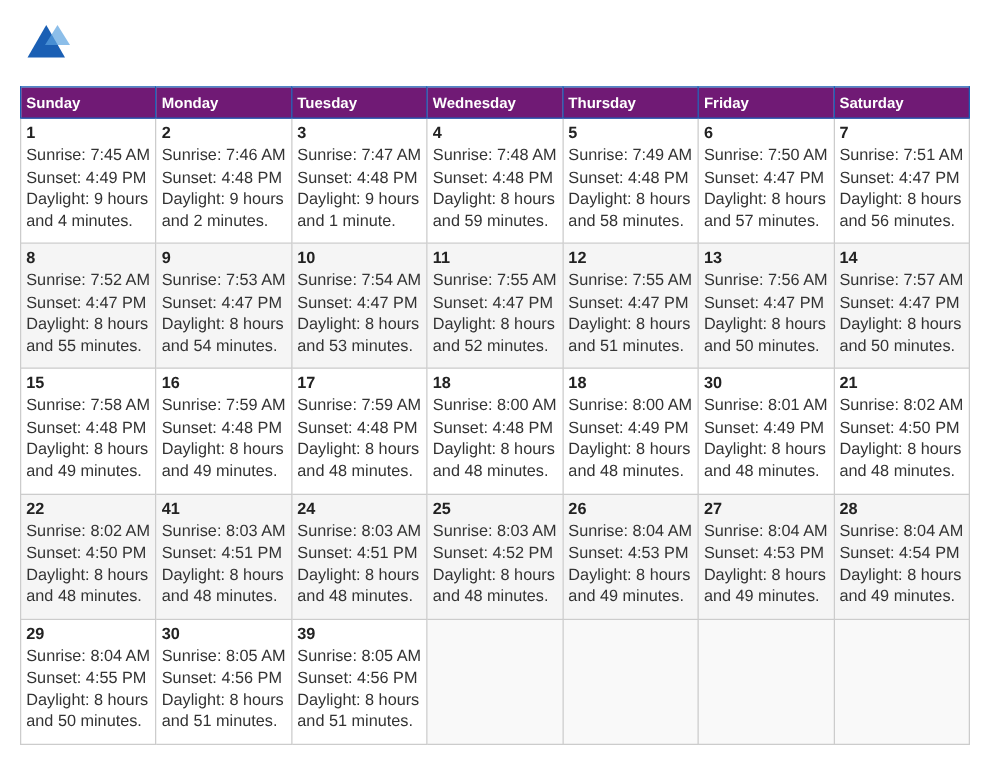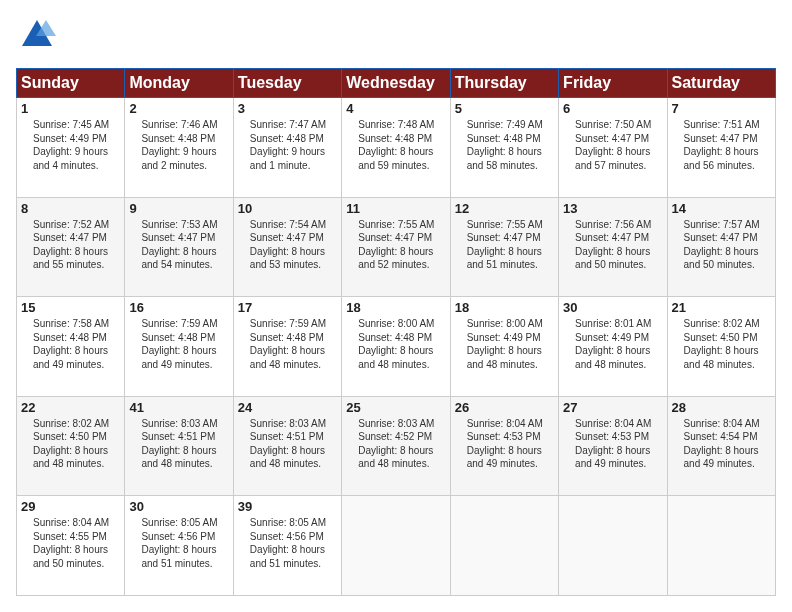--- a/index.html
+++ b/index.html
@@ -39,23 +39,23 @@
       font-size: 14px;
       color: #444;
     }
     .calendar {
       flex: 1;
       border-collapse: collapse;
       width: 100%;
       table-layout: fixed;
     }
     .calendar thead tr th {
-      background-color: #7f1d1d;
+      background-color: #701a75;
       color: white;
-      font-size: 16px;
+      font-size: 12px;
       font-weight: bold;
       padding: 5px 4px;
       text-align: left;
       border: 1px solid #1a5fb4;
     }
     .calendar tbody tr td {
       border: 1px solid #ccc;
       vertical-align: top;
       padding: 3px 4px;
       font-size: 9.5px;
@@ -66,24 +66,23 @@
     .calendar tbody tr:nth-child(even) td {
       background: #f5f5f5;
     }
     .day-number {
       font-size: 13px;
       font-weight: bold;
       display: block;
       margin-bottom: 2px;
     }
     .cell-content {
-      font-size: 10px;
+      font-size: 13px;
       line-height: 1.35;
       color: #333;
-      margin-left: 12px;
     }
     .empty-cell {
       background: #f9f9f9 !important;
     }
   </style>
 </head>
 <body>
 
 <div class="page">
   <div class="header">

